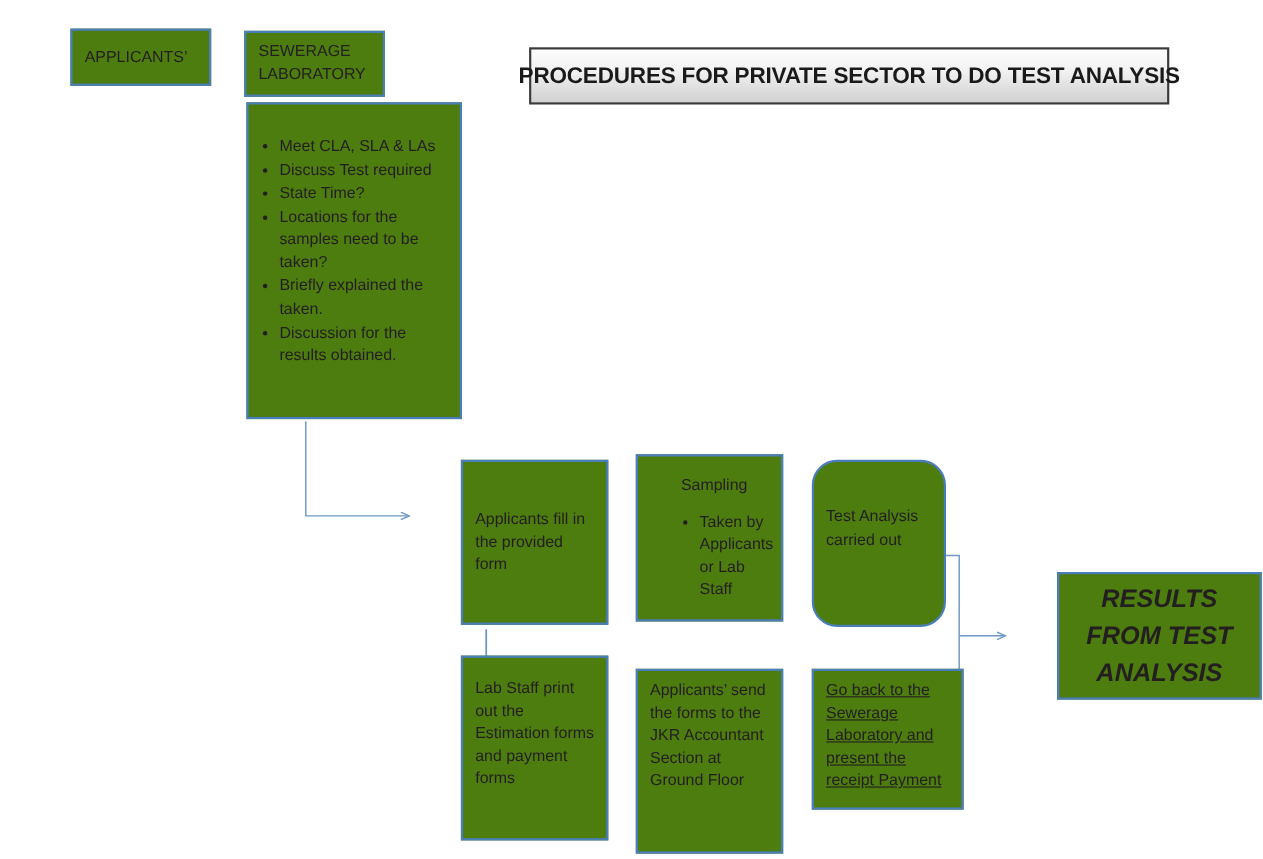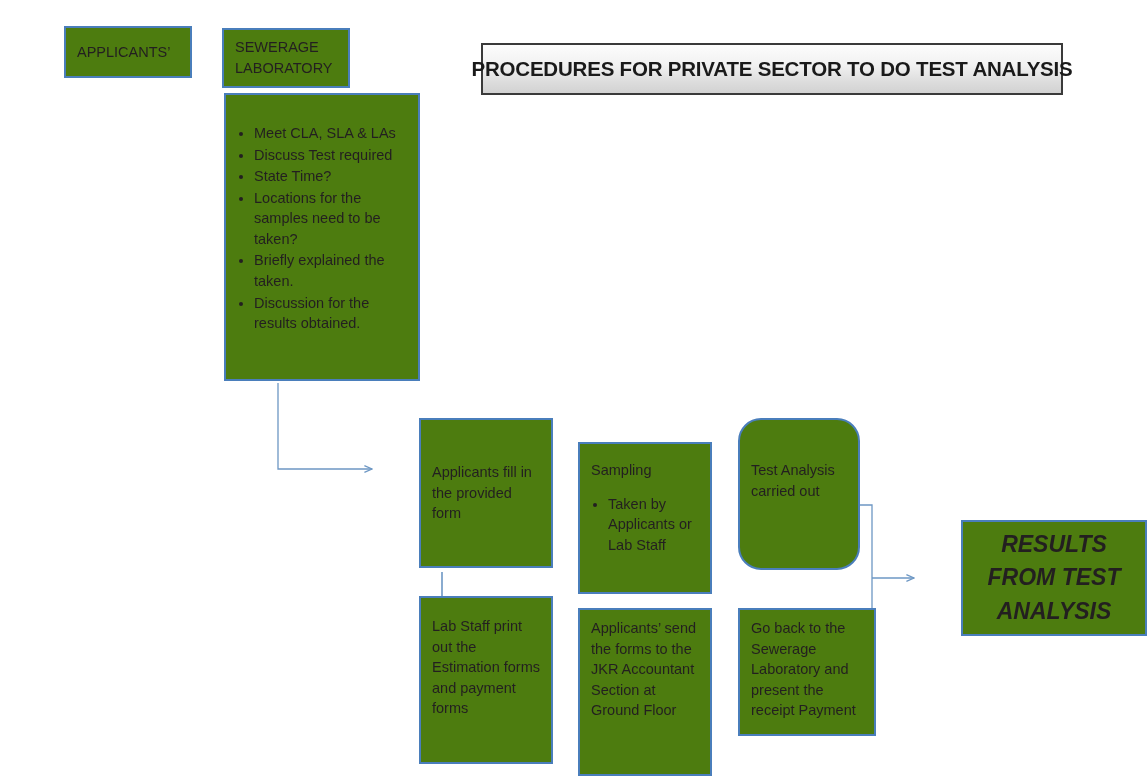--- a/index.html
+++ b/index.html
@@ -62,25 +62,25 @@
     color: #231f20;
     margin-bottom: 1px;
   }
   ul.bullets.tight li { margin-bottom: 0px; }
 
   
   #box-applicants   { left: 20px;  top: 26px;  width: 128px; height: 52px; }
   #box-sewerage     { left: 178px; top: 28px;  width: 128px; height: 60px; }
   #box-checklist    { left: 180px; top: 93px;  width: 196px; height: 288px; }
   #box-fill-form    { left: 375px; top: 418px; width: 134px; height: 150px; }
-  #box-sampling     { left: 534px; top: 442px; width: 134px; height: 152px; }
+  #box-sampling     { left: 534px; top: 413px; width: 134px; height: 152px; padding-left: 28px; }
   #box-test         { left: 694px; top: 418px; width: 122px; height: 152px; border-radius: 23px; }
   #box-labstaff     { left: 375px; top: 596px; width: 134px; height: 168px; }
   #box-sendforms    { left: 534px; top: 608px; width: 134px; height: 168px; }
-  #box-goback       { left: 694px; top: 608px; width: 138px; height: 128px; }
+  #box-goback       { left: 694px; top: 608px; width: 138px; height: 128px; text-decoration: underline; }
   #box-results      { left: 917px; top: 520px; width: 186px; height: 116px; font-style: italic; }
 
   #box-applicants .plain-text,
   #box-sewerage .plain-text { font-size: 14.5px; }
 
   #box-results .plain-text {
     font-weight: bold;
     font-size: 23px;
     line-height: 1.45;
     text-align: center;

